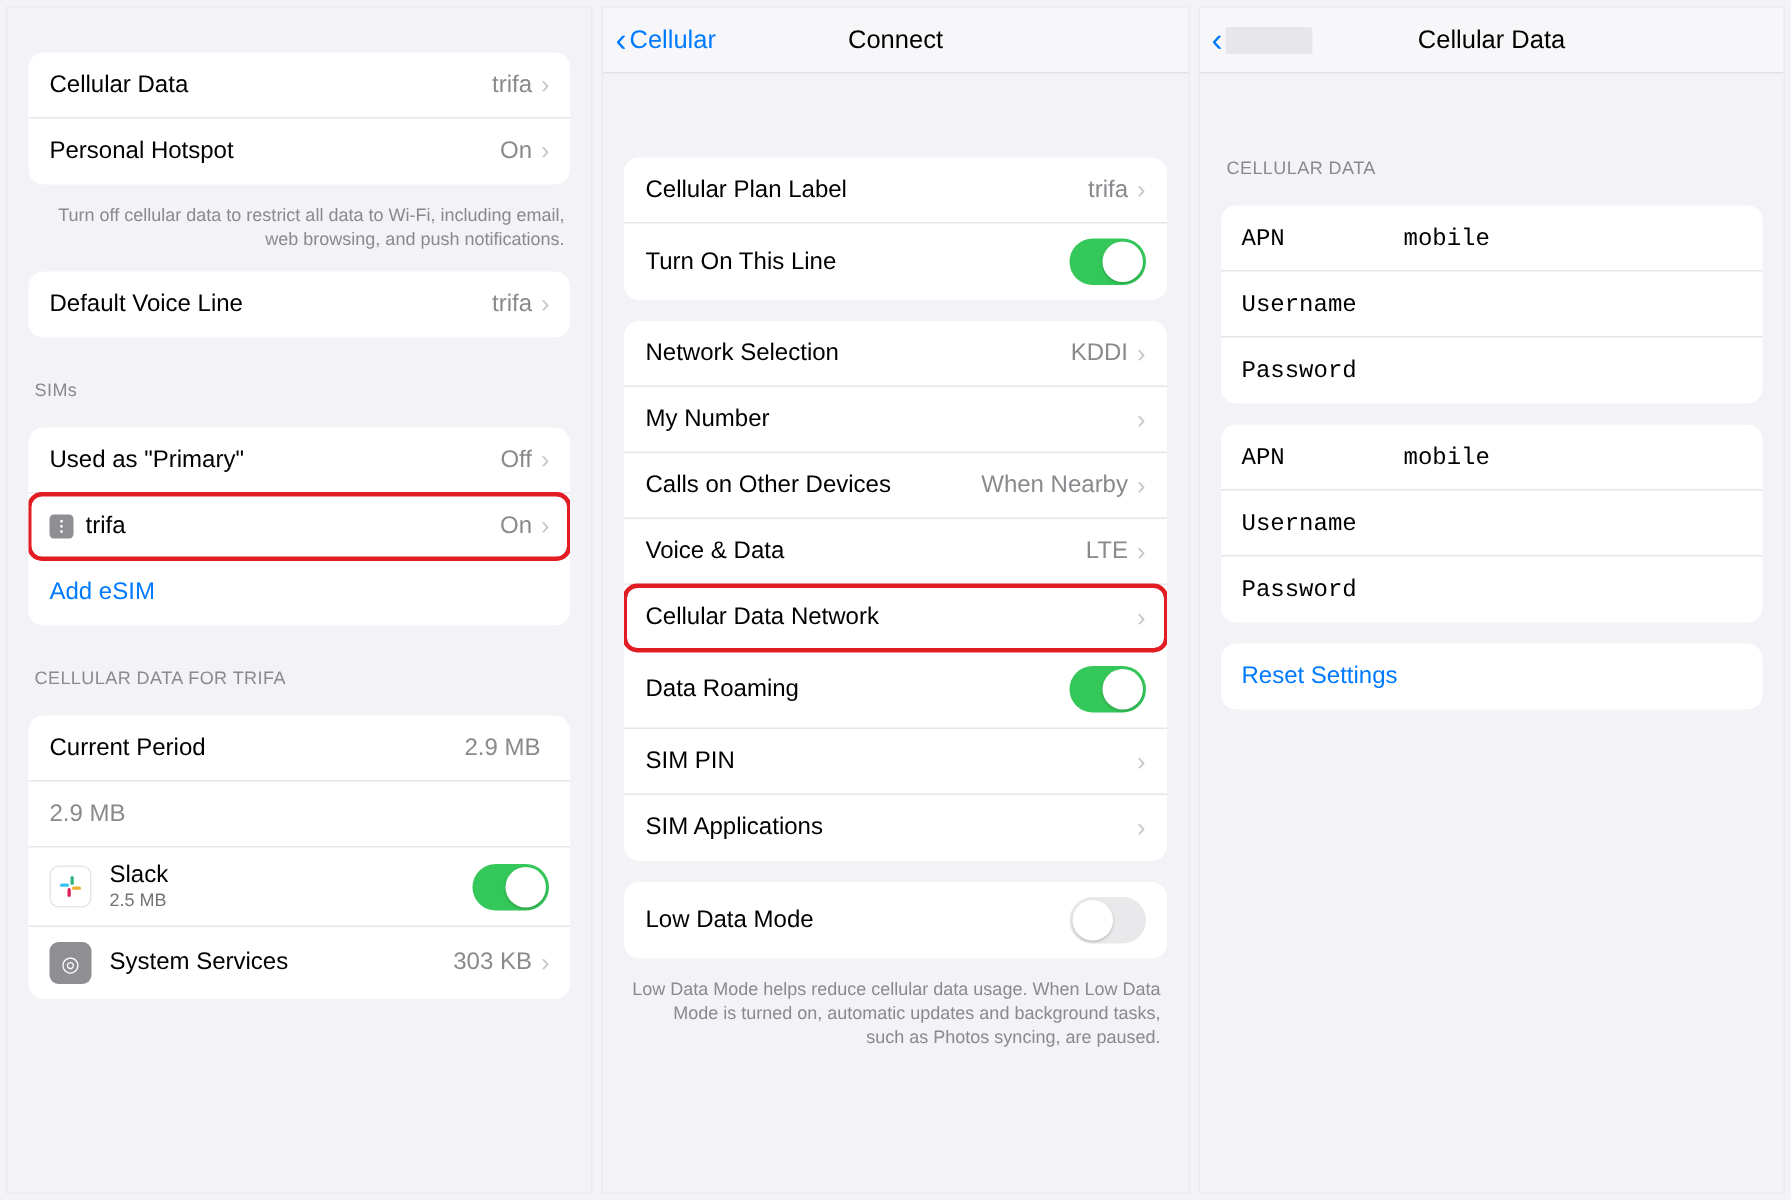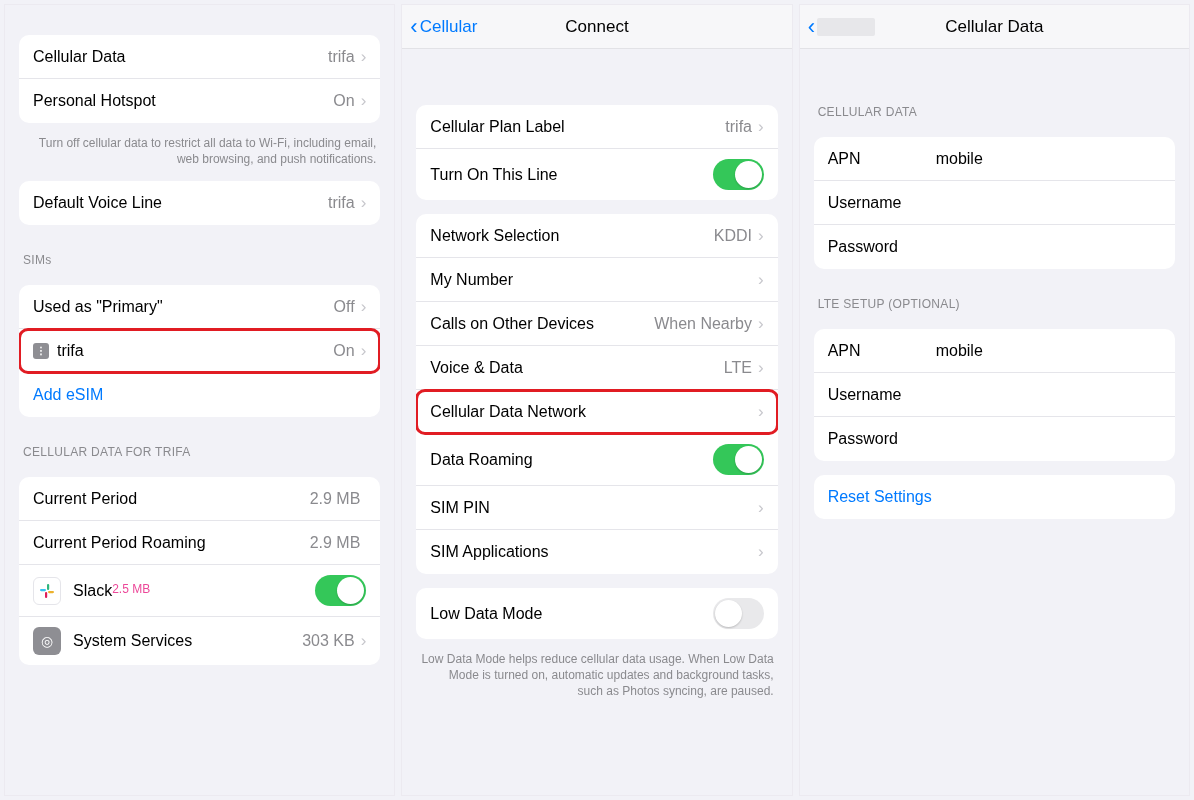--- a/index.html
+++ b/index.html
@@ -136,33 +136,34 @@
     font-size: 14px;
   }
   .slack {
     background: #fff;
     border: 0.5px solid #e5e5ea;
   }
   .sys {
     background: #8e8e93;
     color: #fff;
   }
-  .stack-label { display: flex; flex-direction: row; }
-  .stack-sub { font-size: 12px; color: #ec4899; }
+  .stack-label { display: flex; flex-direction: column; }
+  .stack-sub { font-size: 12px; color: #737373; }
   .tight { padding-top: 0; }
   .field-value {
     color: #000;
     font-size: 16px;
     padding-left: 24px;
   }
   .field-label {
     width: 84px;
   }
   .group.rowform .row {
     padding: 12px 14px;
+    font-family: Liberation Mono, monospace;
   }
 </style>
 </head>
 <body>
 
 <div class="phone">
 
   <div class="group first-group">
     <div class="row">
       <span class="label">Cellular Data</span>
@@ -203,21 +204,20 @@
     </div>
   </div>
 
   <div class="header-text">CELLULAR DATA FOR TRIFA</div>
   <div class="group tight">
     <div class="row">
       <span class="label">Current Period</span>
       <span class="value">2.9 MB</span>
     </div>
     <div class="row">
-      <span class="label">Current Period Roaming</span>
       <span class="value">2.9 MB</span>
     </div>
     <div class="row">
       <span class="app-icon slack">
         <svg width="18" height="18" viewBox="0 0 18 18">
           <rect x="2" y="7" width="6" height="2.2" rx="1.1" fill="#36c5f0"></rect>
           <rect x="10" y="9" width="6" height="2.2" rx="1.1" fill="#ecb22e"></rect>
           <rect x="7" y="10" width="2.2" height="6" rx="1.1" fill="#e01e5a"></rect>
           <rect x="9" y="2" width="2.2" height="6" rx="1.1" fill="#2eb67d"></rect>
         </svg>
@@ -323,21 +323,20 @@
     <div class="row">
       <span class="field-label">Username</span>
       <span class="field-value"></span>
     </div>
     <div class="row">
       <span class="field-label">Password</span>
       <span class="field-value"></span>
     </div>
   </div>
 
-  <div class="header-text">LTE SETUP (OPTIONAL)</div>
   <div class="group rowform tight">
     <div class="row">
       <span class="field-label">APN</span>
       <span class="field-value">mobile</span>
     </div>
     <div class="row">
       <span class="field-label">Username</span>
       <span class="field-value"></span>
     </div>
     <div class="row">

